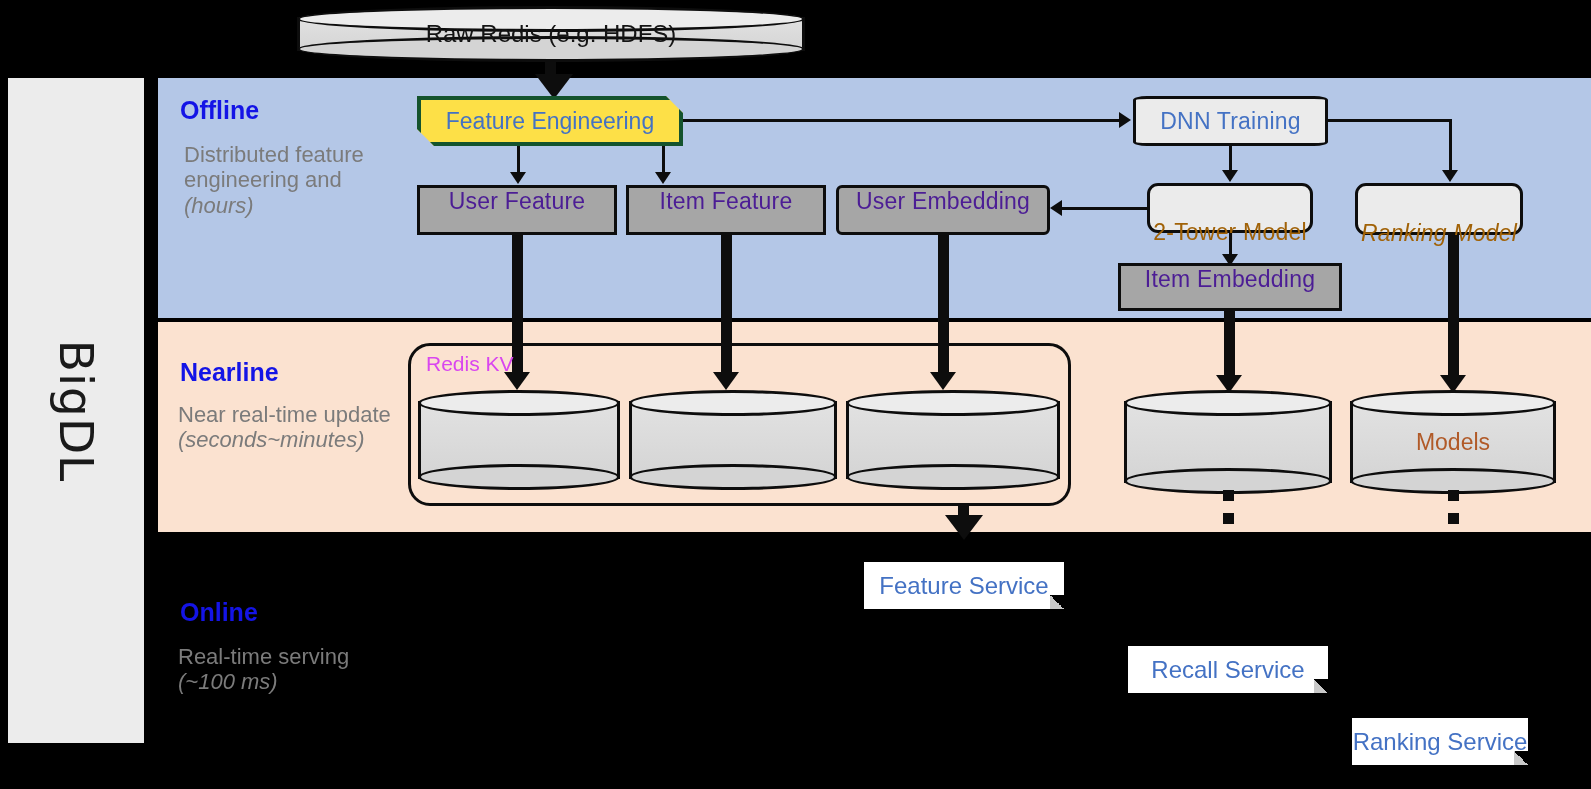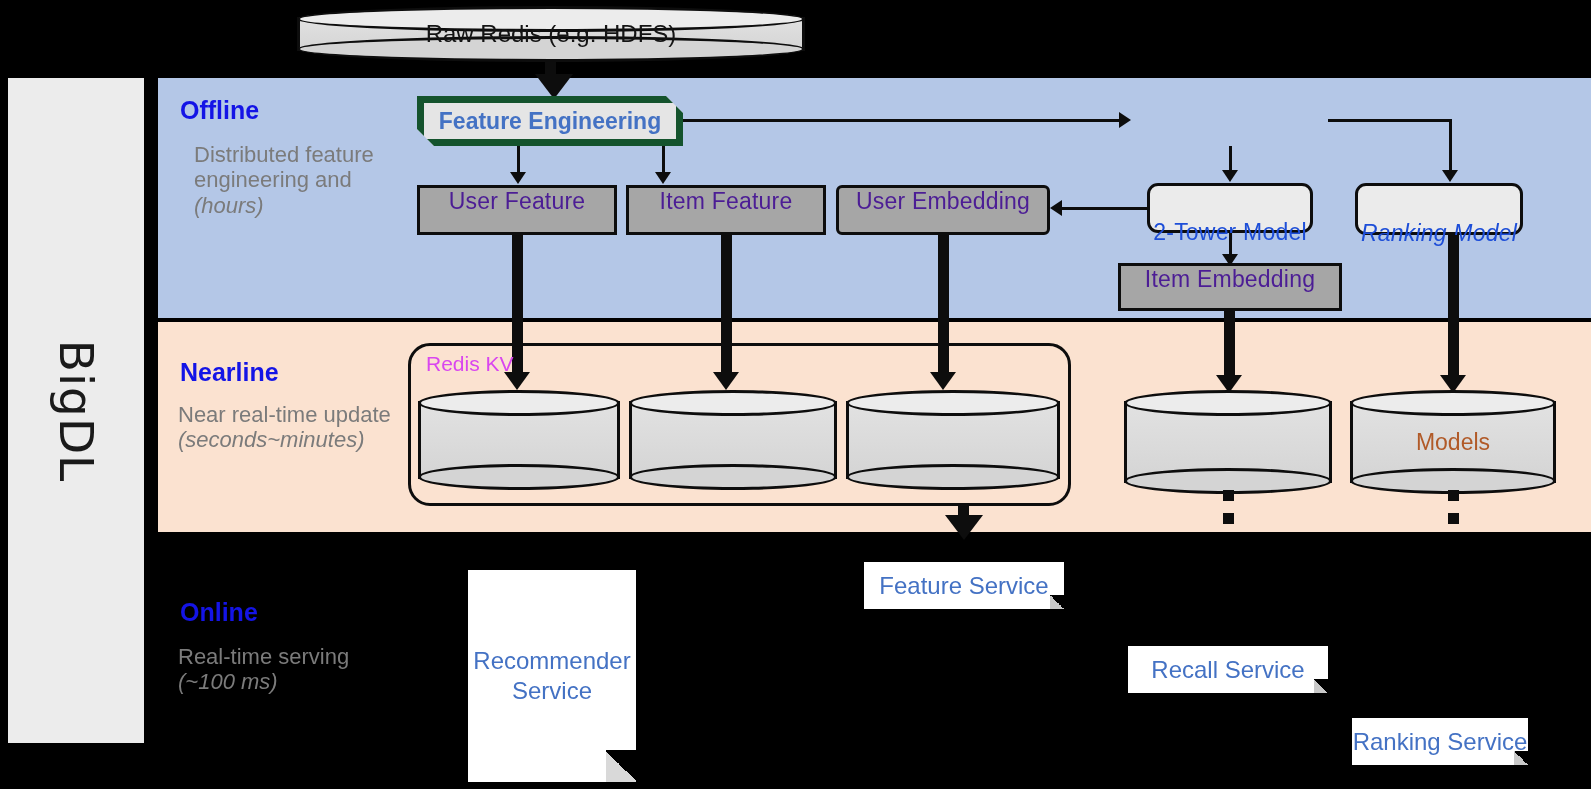--- a/index.html
+++ b/index.html
@@ -38,28 +38,28 @@
     color:#4c1d95;font-size:23px;letter-spacing:.2px;
   }
   .lbox{
     background:#ebebeb;border:3px solid #0d0d0d;
     display:flex;align-items:center;justify-content:center;
     font-size:23px;letter-spacing:.2px;
   }
   .lbox.rounded{border-radius:11px;}
   .lbox.card{border-radius:14px/4px;}
   .blue-txt{color:#4472c4;}
-  .green-txt{color:#1d4ed8;margin-top:48px;}
+  .green-txt{color:#a16207;margin-top:48px;}
 
   
   #feature-engineering{
-    background:#e5e5e5;border:7px solid #14532d;
+    background:#fde047;border:4px solid #14532d;
     clip-path:polygon(0 0, calc(100% - 17px) 0, 100% 17px, 100% 100%, 17px 100%, 0 calc(100% - 17px));
     display:flex;align-items:center;justify-content:center;
-    color:#4472c4;font-size:23px;font-weight:bold;
+    color:#4472c4;font-size:23px;
   }
 
   
   .cyl{position:absolute;}
   .cyl .body{
     position:absolute;left:0;right:0;top:11px;bottom:11px;
     background:linear-gradient(180deg,#e2e2e2,#d4d4d4);
     border-left:3px solid #0d0d0d;border-right:3px solid #0d0d0d;
   }
   .cyl .bot{
@@ -138,21 +138,21 @@
 
   <div class="abs" id="bigdl-rail">
     <div id="bigdl-label">BigDL</div>
   </div>
 
   <div class="abs band" id="band-offline"></div>
   <div class="abs band" id="band-nearline"></div>
   <div class="abs band" id="band-online"></div>
 
   <div class="band-title" style="left:180px;top:96px;">Offline</div>
-  <div class="band-sub" style="left:194px;top:142px;width:205px;"><span>Distributed feature engineering and </span><i>(hours)</i></div>
+  <div class="band-sub" style="left:184px;top:142px;width:205px;"><span>Distributed feature engineering and </span><i>(hours)</i></div>
 
   <div class="band-title" style="left:180px;top:358px;">Nearline</div>
   <div class="band-sub" style="left:178px;top:402px;width:225px;"><span>Near real-time update </span><i>(seconds~minutes)</i></div>
 
   <div class="band-title" style="left:180px;top:598px;">Online</div>
   <div class="band-sub" style="left:178px;top:644px;width:205px;"><span>Real-time serving </span><i>(~100 ms)</i></div>
 
   <div class="cyl" id="raw-data" style="left:297px;top:6px;width:508px;height:56px;">
     <div class="body"></div>
     <div class="bot"></div>
@@ -160,20 +160,23 @@
     <div class="lbl" style="color:#141414;font-size:24px;">Raw Redis (e.g. HDFS)</div>
   </div>
 
   <div class="ln thick-v" style="left:545px;top:62px;height:18px;"></div>
   <div class="ahead-big" style="left:535px;top:74px;"></div>
 
   <div class="abs" id="feature-engineering" style="left:417px;top:96px;width:266px;height:50px;">
     <span>Feature Engineering</span>
   </div>
 
+  <div class="abs lbox card" id="dnn-training" style="left:1133px;top:96px;width:195px;height:50px;">
+    <span class="blue-txt">DNN Training</span>
+  </div>
 
   <div class="ln thin-h" style="left:683px;top:119px;width:438px;"></div>
   <div class="ahead-r" style="left:1119px;top:112px;"></div>
 
   <div class="ln thin-v" style="left:517px;top:146px;height:28px;"></div>
   <div class="ahead-d" style="left:510px;top:172px;"></div>
 
   <div class="ln thin-v" style="left:662px;top:146px;height:28px;"></div>
   <div class="ahead-d" style="left:655px;top:172px;"></div>
 
@@ -262,24 +265,20 @@
 
   <div class="ln thick-v" style="left:958px;top:506px;height:12px;"></div>
   <div class="ahead-big" style="left:945px;top:515px;"></div>
 
   <div class="dashsq" style="left:1223px;top:490px;"></div>
   <div class="dashsq" style="left:1223px;top:513px;"></div>
 
   <div class="dashsq" style="left:1448px;top:490px;"></div>
   <div class="dashsq" style="left:1448px;top:513px;"></div>
 
-  <div class="doc" id="recommender-service" style="left:468px;top:570px;">
-    <span>Recommender Service</span>
-    <span class="fold"></span>
-  </div>
 
   <div class="doc" style="left:864px;top:562px;width:200px;height:47px;">
     <span>Feature Service</span>
     <span class="fold"></span>
   </div>
 
   <div class="doc" style="left:1128px;top:646px;width:200px;height:47px;">
     <span>Recall Service</span>
     <span class="fold"></span>
   </div>

